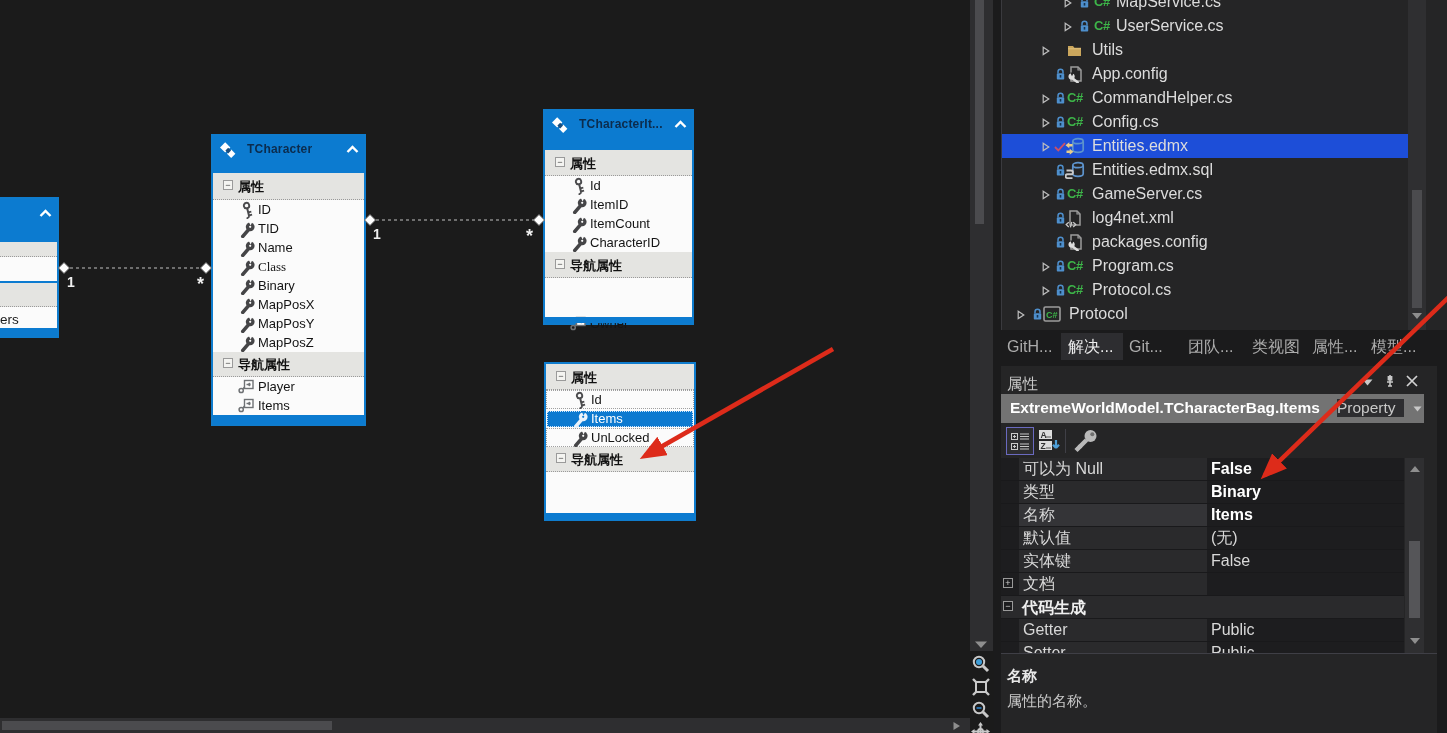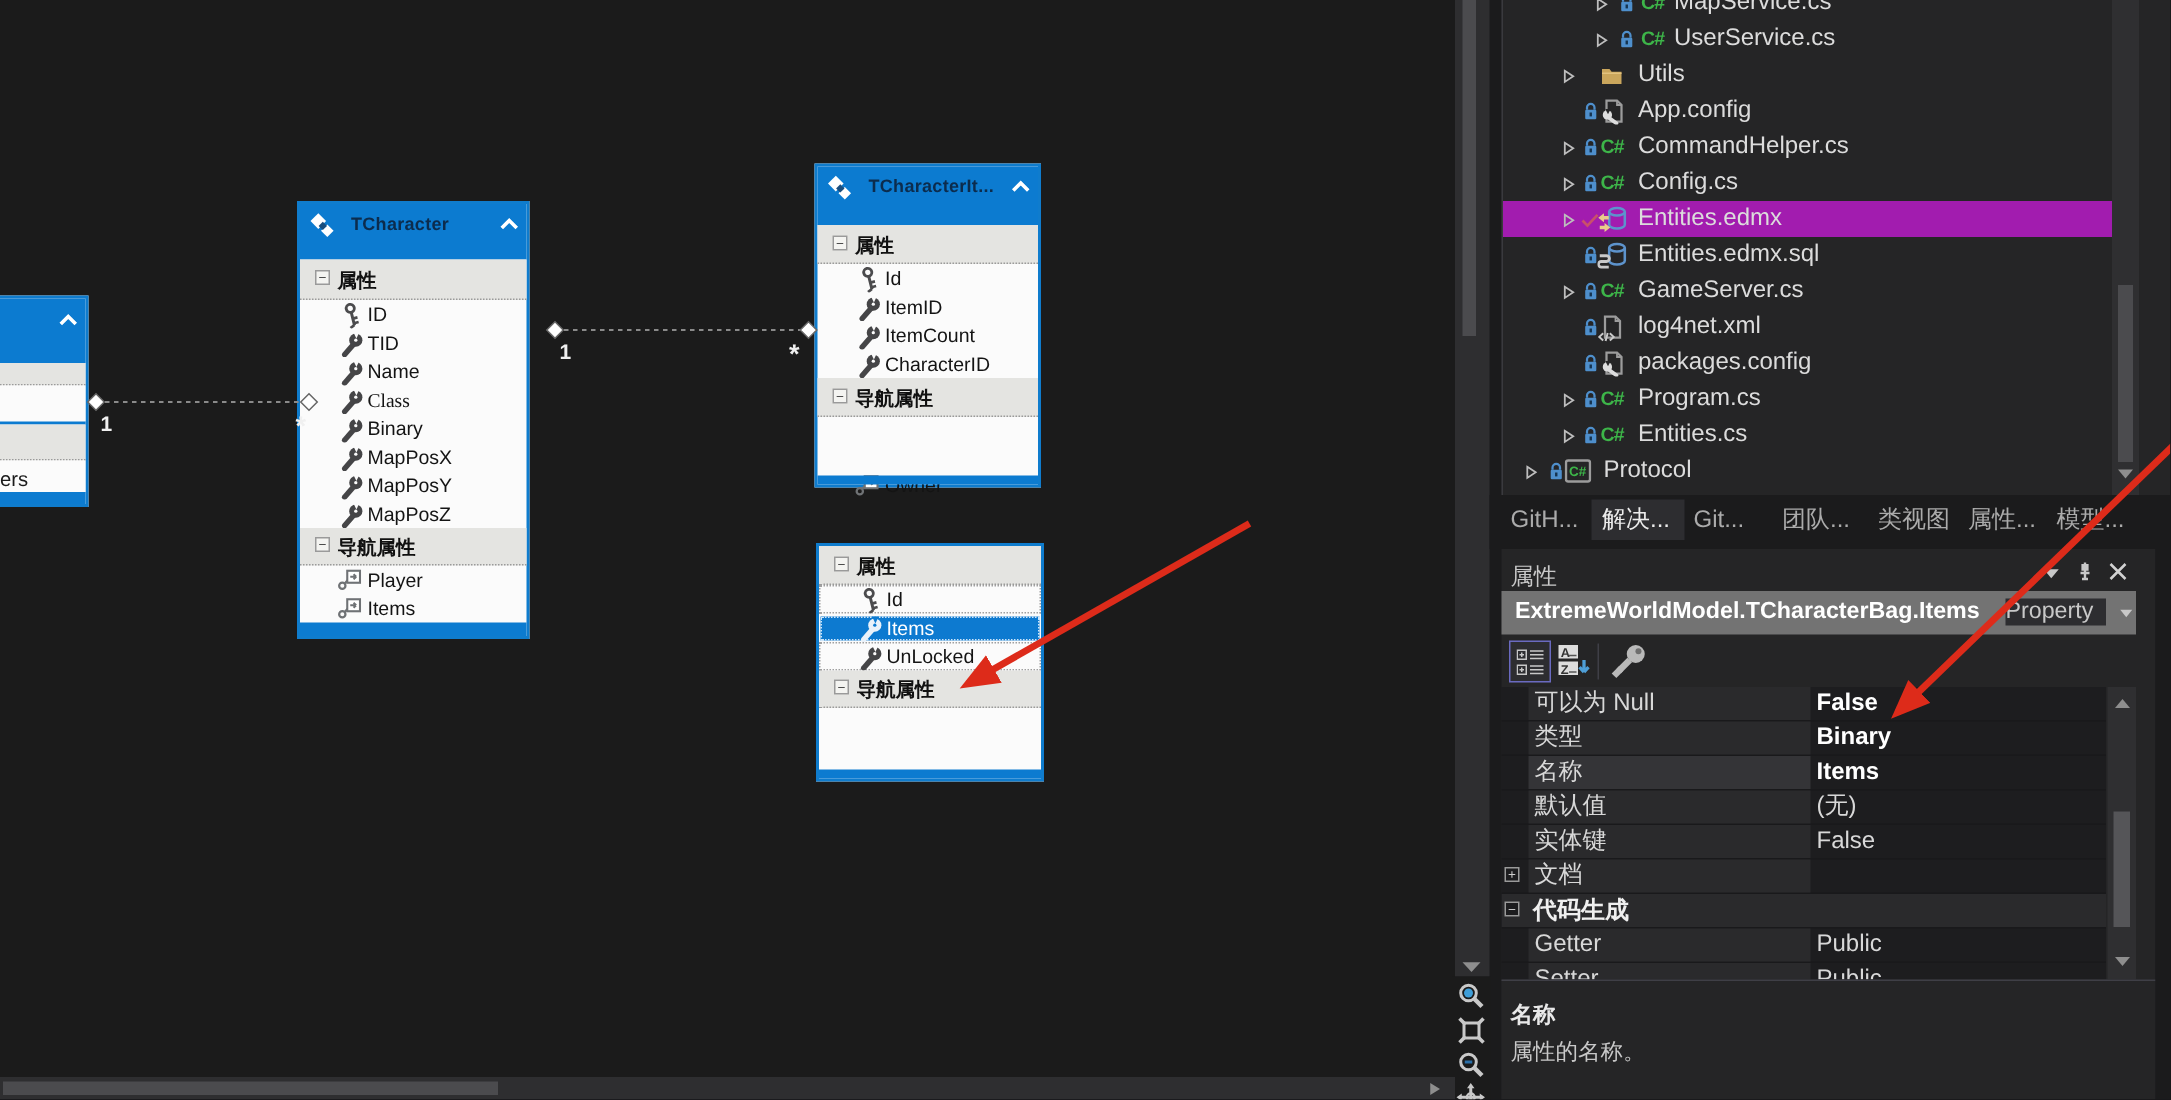--- a/index.html
+++ b/index.html
@@ -35,21 +35,21 @@
 <div style="position:relative;width:100%;height:21px;background:#fbfbfb;font-size:13.5px;color:#1b1b1b">
           <span style="position:absolute;left:95px;top:5px">ers</span>
         </div>
 <div class="efoot" style="height:8px"></div>
 </div>
 <div style="position:absolute;left:0;top:197px;width:59px;height:41px;overflow:hidden">
         <svg class="ricon" style="left:39px;top:12px" width="13" height="9" viewBox="0 0 13 9">
 <path d="M1.5 7 L6.5 2 L11.5 7" stroke="#fff" stroke-width="2.4" fill="none"></path>
         </svg>
       </div>
-<div class="ebox" style="left:198px;top:134px;width:155px;height:292px">
+<div class="ebox" style="left:211px;top:134px;width:155px;height:292px">
 <div class="ehead" style="height:37px">
 <svg class="ricon" style="left:6px;top:5px" width="19" height="19" viewBox="0 0 19 19">
 <path d="M6.2 1.2 L11.4 6.4 L6.2 11.6 L1 6.4 Z" fill="#fff"></path>
 <path d="M12.2 8.6 L16.4 12.8 L12.2 17 L8 12.8 Z" fill="#fff"></path>
 <path d="M9.2 6.8 L12 9.6 L9.2 12.4 L6.4 9.6 Z" fill="#1a4e7e"></path>
 </svg>
 <span class="et" style="left:34px;top:6px">TCharacter</span>
 <svg class="ricon" style="left:133px;top:9px" width="13" height="9" viewBox="0 0 13 9">
 <path d="M1.5 7 L6.5 2 L11.5 7" stroke="#fff" stroke-width="2.4" fill="none"></path>
           </svg>
@@ -379,21 +379,21 @@
           <path d="M1.2 1.2 L6.8 4.9 L1.2 8.6 Z" fill="none" stroke="#bdbdbd" stroke-width="1.2"></path>
         </svg>
 <svg style="position:absolute;left:53px;top:6px" width="11" height="13" viewBox="0 0 11 13">
 <path d="M3 5.2 V3.8 a2.5 2.5 0 0 1 5 0 V5.2" fill="none" stroke="#4e8fcc" stroke-width="1.5"></path>
 <rect x="1.8" y="5.2" width="7.4" height="6.3" rx="0.8" fill="#4e8fcc"></rect>
 <rect x="4.7" y="7" width="1.6" height="2.6" fill="#15334f"></rect>
         </svg>
 <span class="csharp" style="left:65px">C#</span>
 <span class="lbl" style="left:90px">Config.cs</span>
 </div>
-<div class="trow" style="top:134px;background:#a21caf;">
+<div class="trow" style="top:134px;background:#1d4ed8;">
 <svg style="position:absolute;left:40px;top:8px" width="8" height="10" viewBox="0 0 8 10">
           <path d="M1.2 1.2 L6.8 4.9 L1.2 8.6 Z" fill="none" stroke="#bdbdbd" stroke-width="1.2"></path>
         </svg>
 <svg style="position:absolute;left:52px;top:8px" width="12" height="10" viewBox="0 0 12 10">
           <path d="M1 5 L4.3 8.4 L11 1.2" fill="none" stroke="#c9506a" stroke-width="1.8"></path>
         </svg>
 <svg style="position:absolute;left:63px;top:3px" width="20" height="19" viewBox="0 0 20 19">
 <ellipse cx="13.0" cy="4.2" rx="5.2" ry="2.5" fill="none" stroke="#5d93cc" stroke-width="1.7"></ellipse>
 <path d="M7.8 4.2 V12.8 a5.2 2.5 0 0 0 10.4 0 V4.2" fill="none" stroke="#5d93cc" stroke-width="1.7"></path>
 <path d="M0.5 8.2 l3.8-3 v1.8 h3.2 v2.4 h-3.2 v1.8 Z" fill="#e8cd8a"></path>
@@ -469,21 +469,21 @@
 <div class="trow" style="top:278px;">
 <svg style="position:absolute;left:40px;top:8px" width="8" height="10" viewBox="0 0 8 10">
           <path d="M1.2 1.2 L6.8 4.9 L1.2 8.6 Z" fill="none" stroke="#bdbdbd" stroke-width="1.2"></path>
         </svg>
 <svg style="position:absolute;left:53px;top:6px" width="11" height="13" viewBox="0 0 11 13">
 <path d="M3 5.2 V3.8 a2.5 2.5 0 0 1 5 0 V5.2" fill="none" stroke="#4e8fcc" stroke-width="1.5"></path>
 <rect x="1.8" y="5.2" width="7.4" height="6.3" rx="0.8" fill="#4e8fcc"></rect>
 <rect x="4.7" y="7" width="1.6" height="2.6" fill="#15334f"></rect>
         </svg>
 <span class="csharp" style="left:65px">C#</span>
-<span class="lbl" style="left:90px">Entities.cs</span>
+<span class="lbl" style="left:90px">Protocol.cs</span>
 </div>
 <div class="trow" style="top:302px;">
 <svg style="position:absolute;left:15px;top:8px" width="8" height="10" viewBox="0 0 8 10">
           <path d="M1.2 1.2 L6.8 4.9 L1.2 8.6 Z" fill="none" stroke="#bdbdbd" stroke-width="1.2"></path>
         </svg>
 <svg style="position:absolute;left:30px;top:6px" width="11" height="13" viewBox="0 0 11 13">
 <path d="M3 5.2 V3.8 a2.5 2.5 0 0 1 5 0 V5.2" fill="none" stroke="#4e8fcc" stroke-width="1.5"></path>
 <rect x="1.8" y="5.2" width="7.4" height="6.3" rx="0.8" fill="#4e8fcc"></rect>
 <rect x="4.7" y="7" width="1.6" height="2.6" fill="#15334f"></rect>
         </svg>

